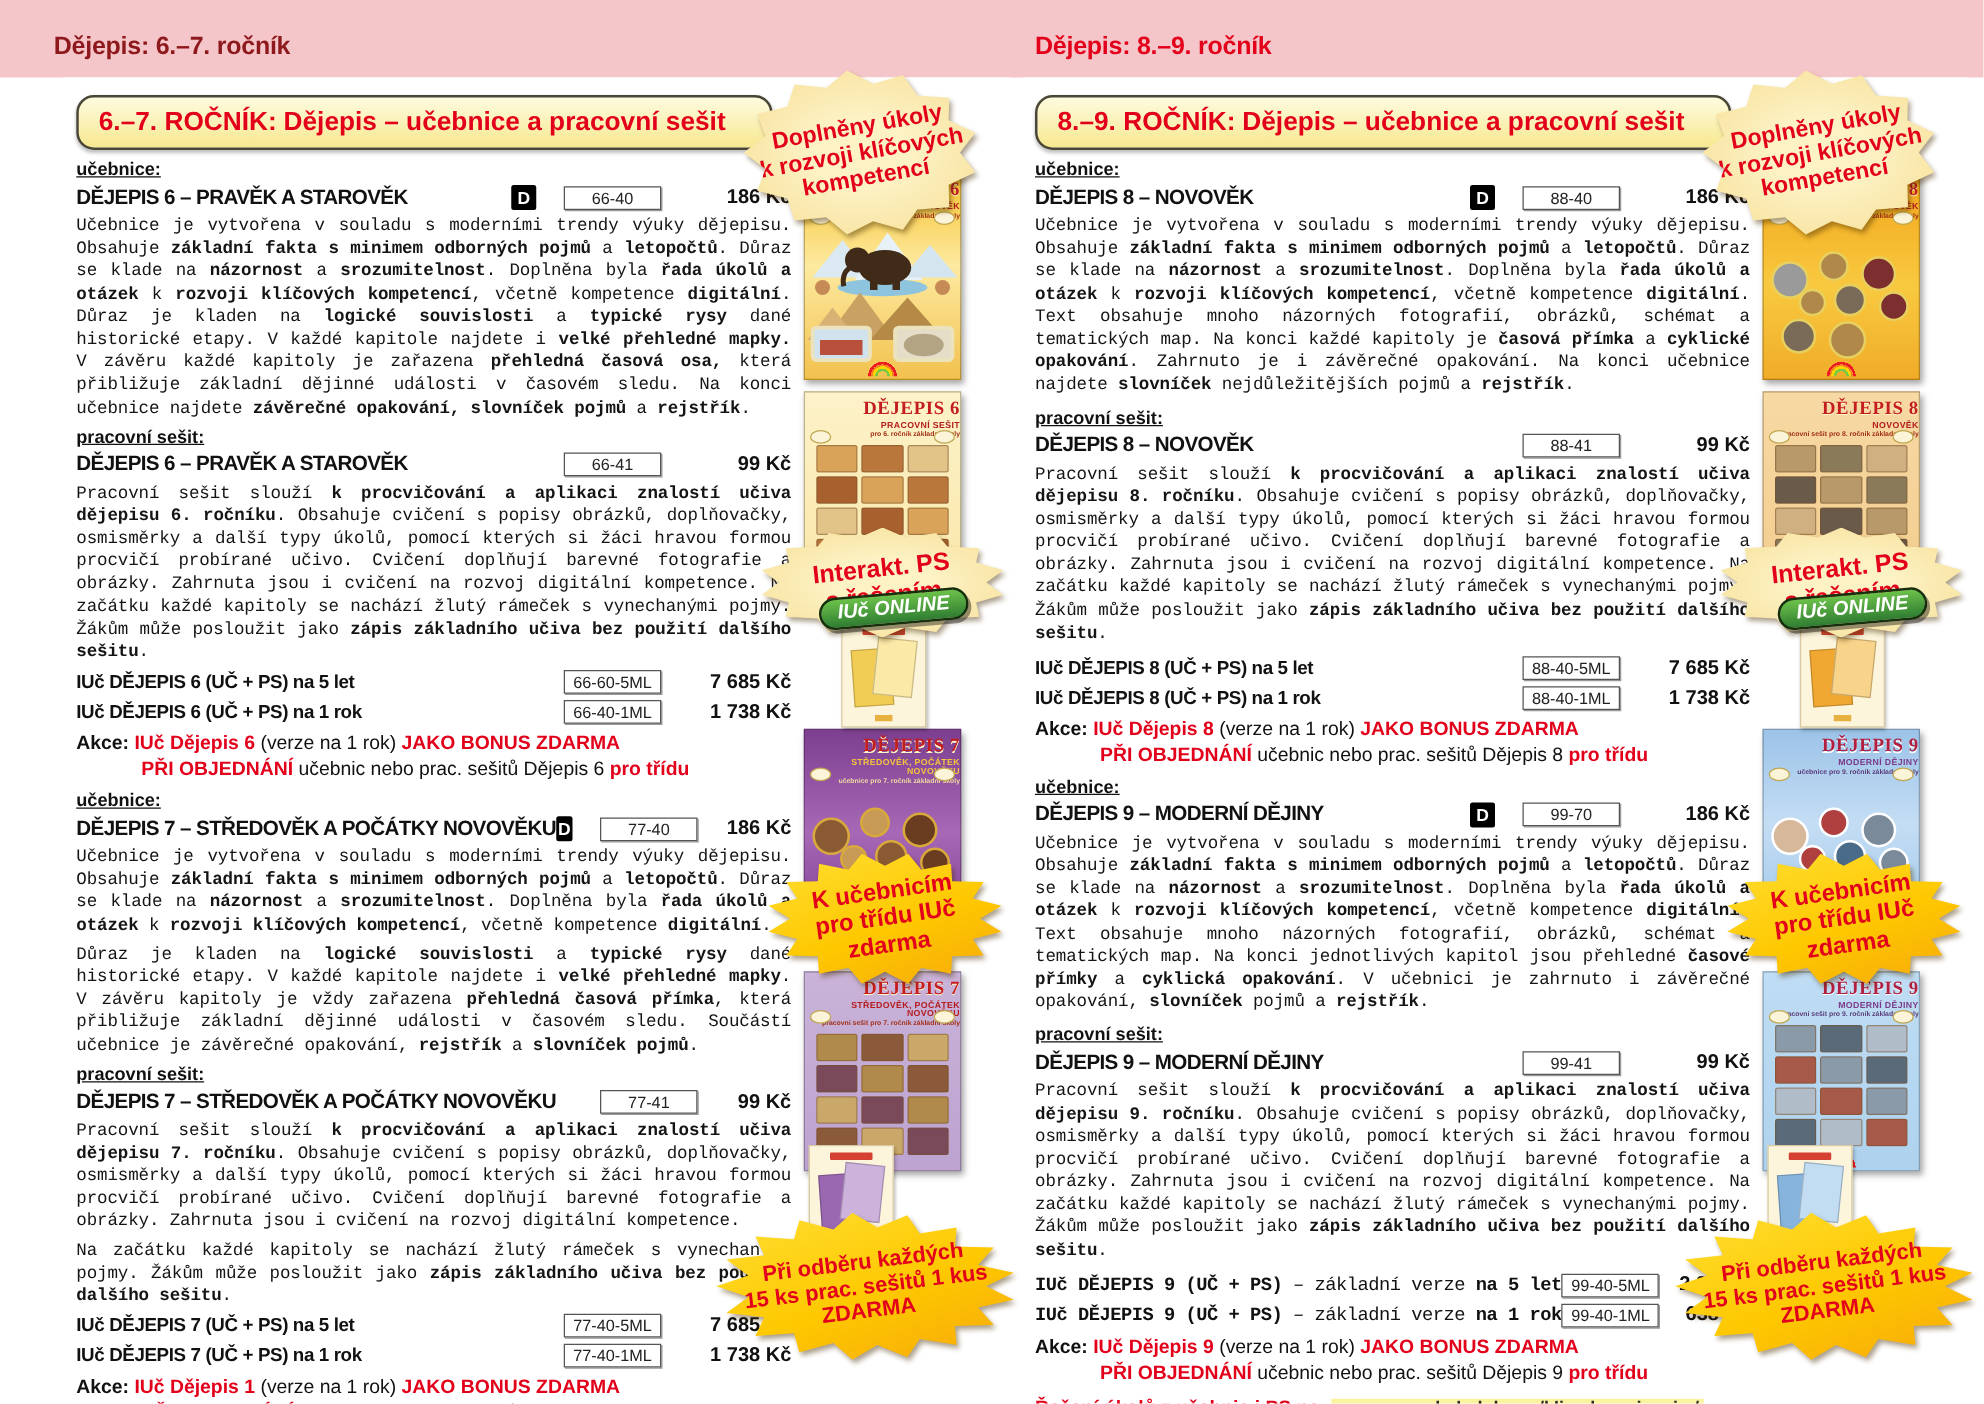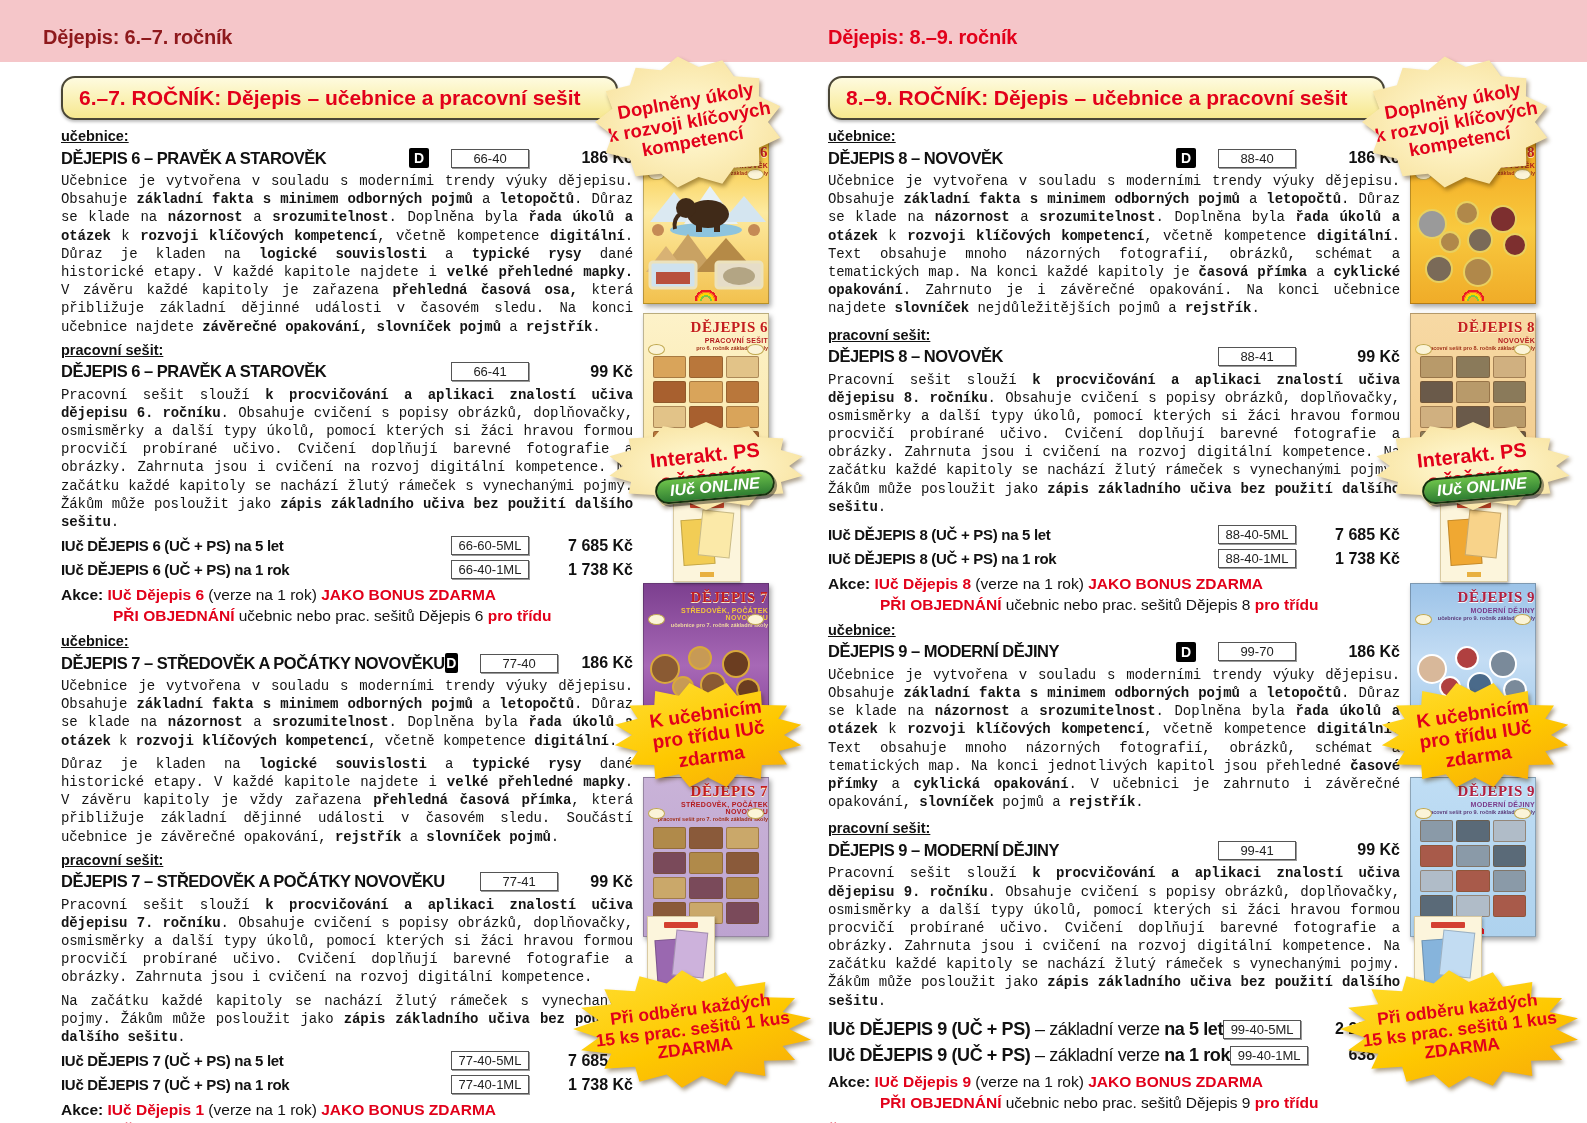--- a/index.html
+++ b/index.html
@@ -29,21 +29,21 @@
   .prod-title{flex:1;font-size:16.5px;font-weight:bold;letter-spacing:-0.5px;white-space:nowrap;color:#111;}
   .dbadge{width:20px;height:20px;background:#000;color:#fff;font-weight:bold;font-size:14px;display:flex;align-items:center;justify-content:center;border-radius:2px;margin-right:22px;}
   .dbadge.none{visibility:hidden;}
   .code{box-sizing:border-box;min-width:78px;text-align:center;font-size:13px;color:#222;background:#fff;border:1px solid #555;
     box-shadow:1px 1px 0 #999;padding:1px 6px;margin-right:16px;white-space:nowrap;}
   .price{width:88px;text-align:right;font-size:16px;font-weight:bold;color:#111;white-space:nowrap;}
   p.body{margin:1px 0 5px;font-size:14px;line-height:1.3;text-align:justify;color:#141414;letter-spacing:-0.1px;font-family:Liberation Mono, monospace;}
   .pg2 p.body{margin-bottom:9px;}
   .iuc-row{display:flex;align-items:center;margin:5px 0;}
   .iuc-label{flex:1;font-size:15px;letter-spacing:-0.3px;white-space:nowrap;color:#111;}
-  .iuc-label.small{font-size:18px;letter-spacing:-0.4px;}
+  .iuc-label.small{font-size:15px;letter-spacing:-0.4px;font-family:Liberation Mono, monospace;}
   .akce{margin:6px 0 3px;font-size:15.5px;line-height:1.35;color:#111;}
   .akce .l2{padding-left:52px;}
   .b{font-weight:bold;}
   .r{color:#e2001a;font-weight:bold;}
   .reseni{margin-top:5px;font-size:15.5px;line-height:1.5;}
   .hl{background:#fcf3a0;color:#2a2a2a;font-weight:bold;font-size:14.5px;padding:0 4px;}
   .pagenum{box-sizing:border-box;width:572px;padding-left:120px;text-align:center;font-size:15px;color:#222;margin-top:4px;}
 
   
   .cover{position:absolute;left:592px;width:124px;border:1px solid rgba(0,0,0,.25);box-shadow:2px 3px 5px rgba(0,0,0,.35);

